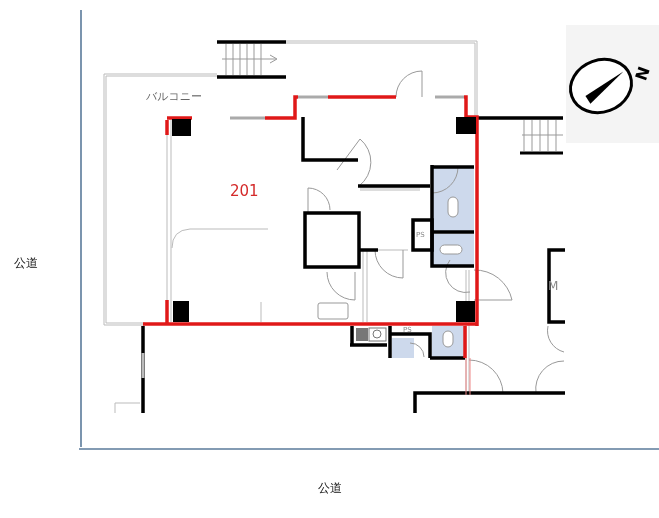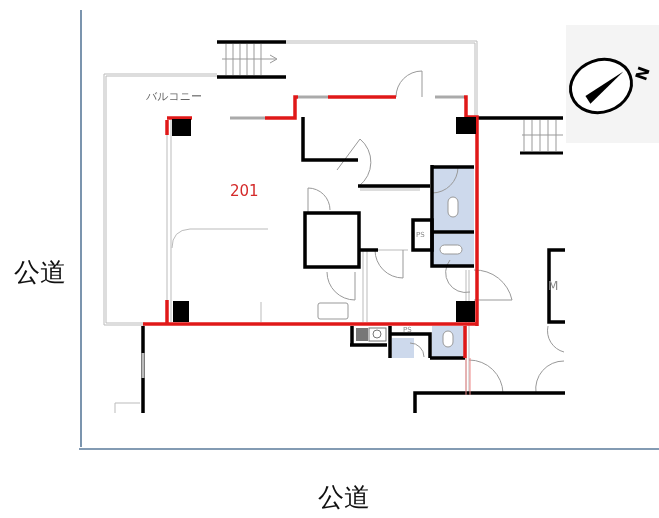--- a/index.html
+++ b/index.html
@@ -1,17 +1,17 @@
 <!DOCTYPE html>
 <html><head>
 <meta charset="utf-8">
 <style>
   html, body { margin:0; padding:0; background:#ffffff; }
   body { width:659px; height:518px; position:relative; overflow:hidden; font-family:"DejaVu Sans", sans-serif; }
-  .road-label { position:absolute; font-size:26px; color:#111; font-family:Liberation Sans, sans-serif; }
+  .road-label { position:absolute; font-size:12px; color:#111; font-family:Liberation Sans, sans-serif; }
   #road-left { left:14px; top:255px; }
   #road-bottom { left:318px; top:480px; }
   svg { position:absolute; left:0; top:0; }
   .lbl { font-family:"DejaVu Sans", sans-serif; }
 </style>
 </head>
 <body>
 
 <svg width="659" height="518" viewBox="0 0 659 518">
 

